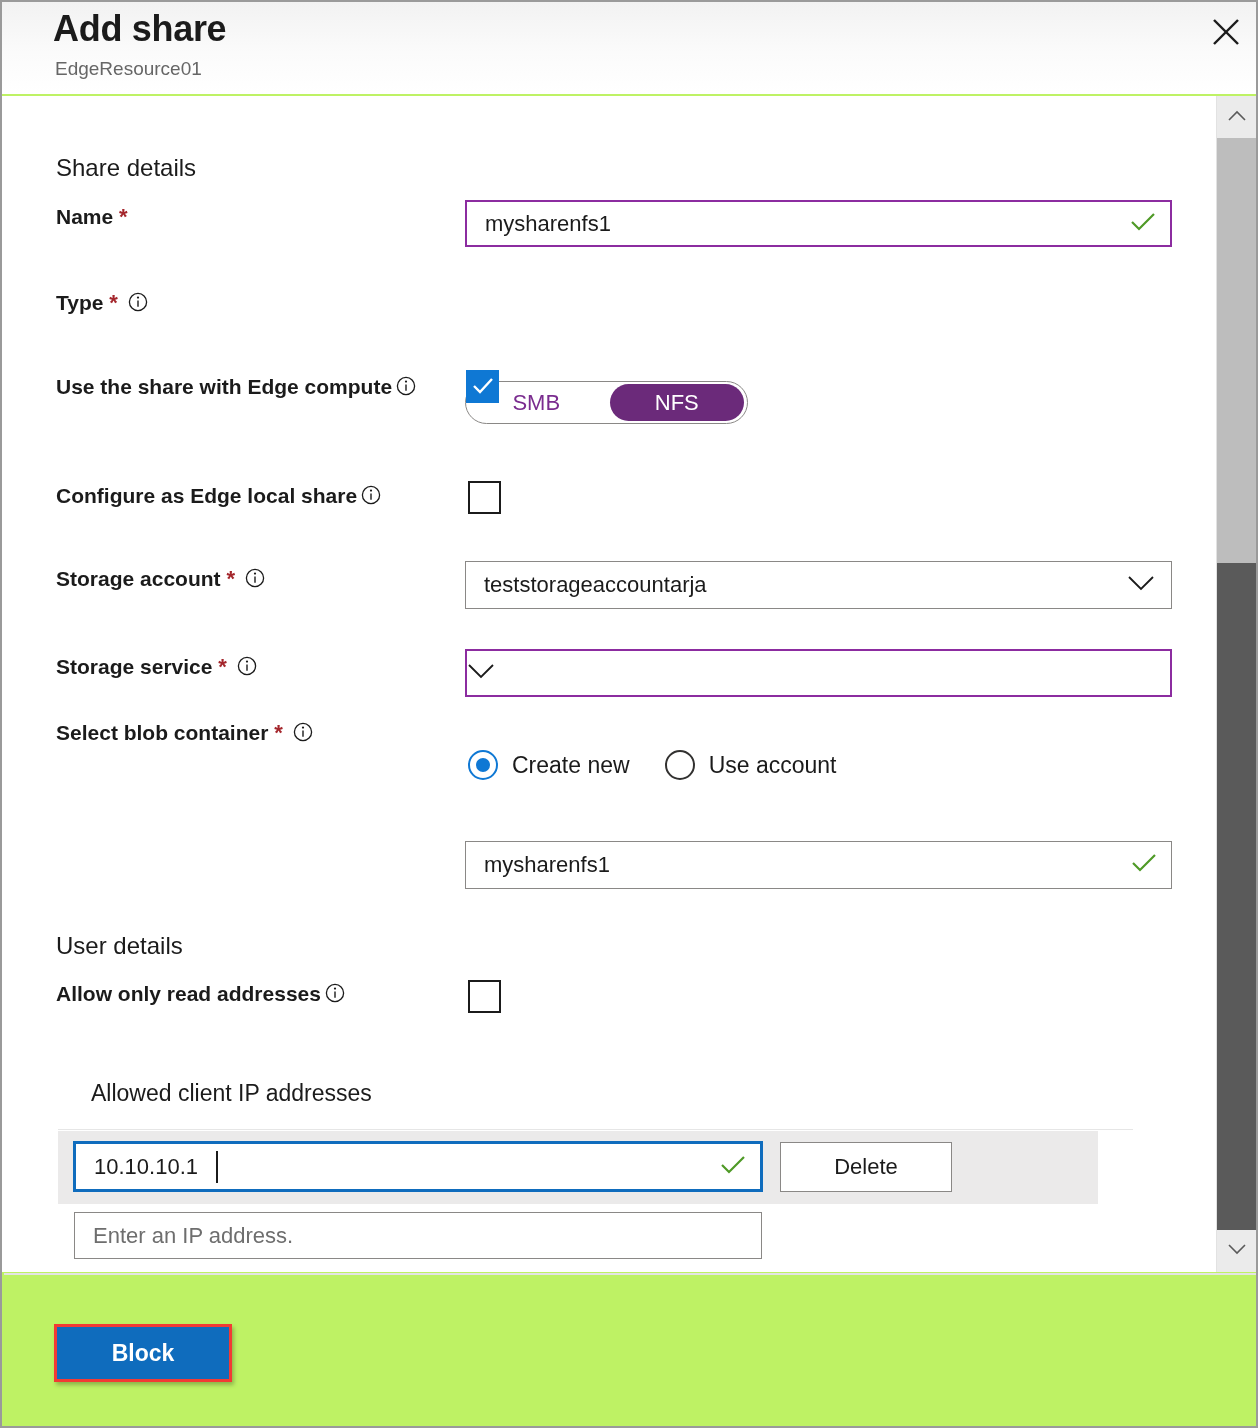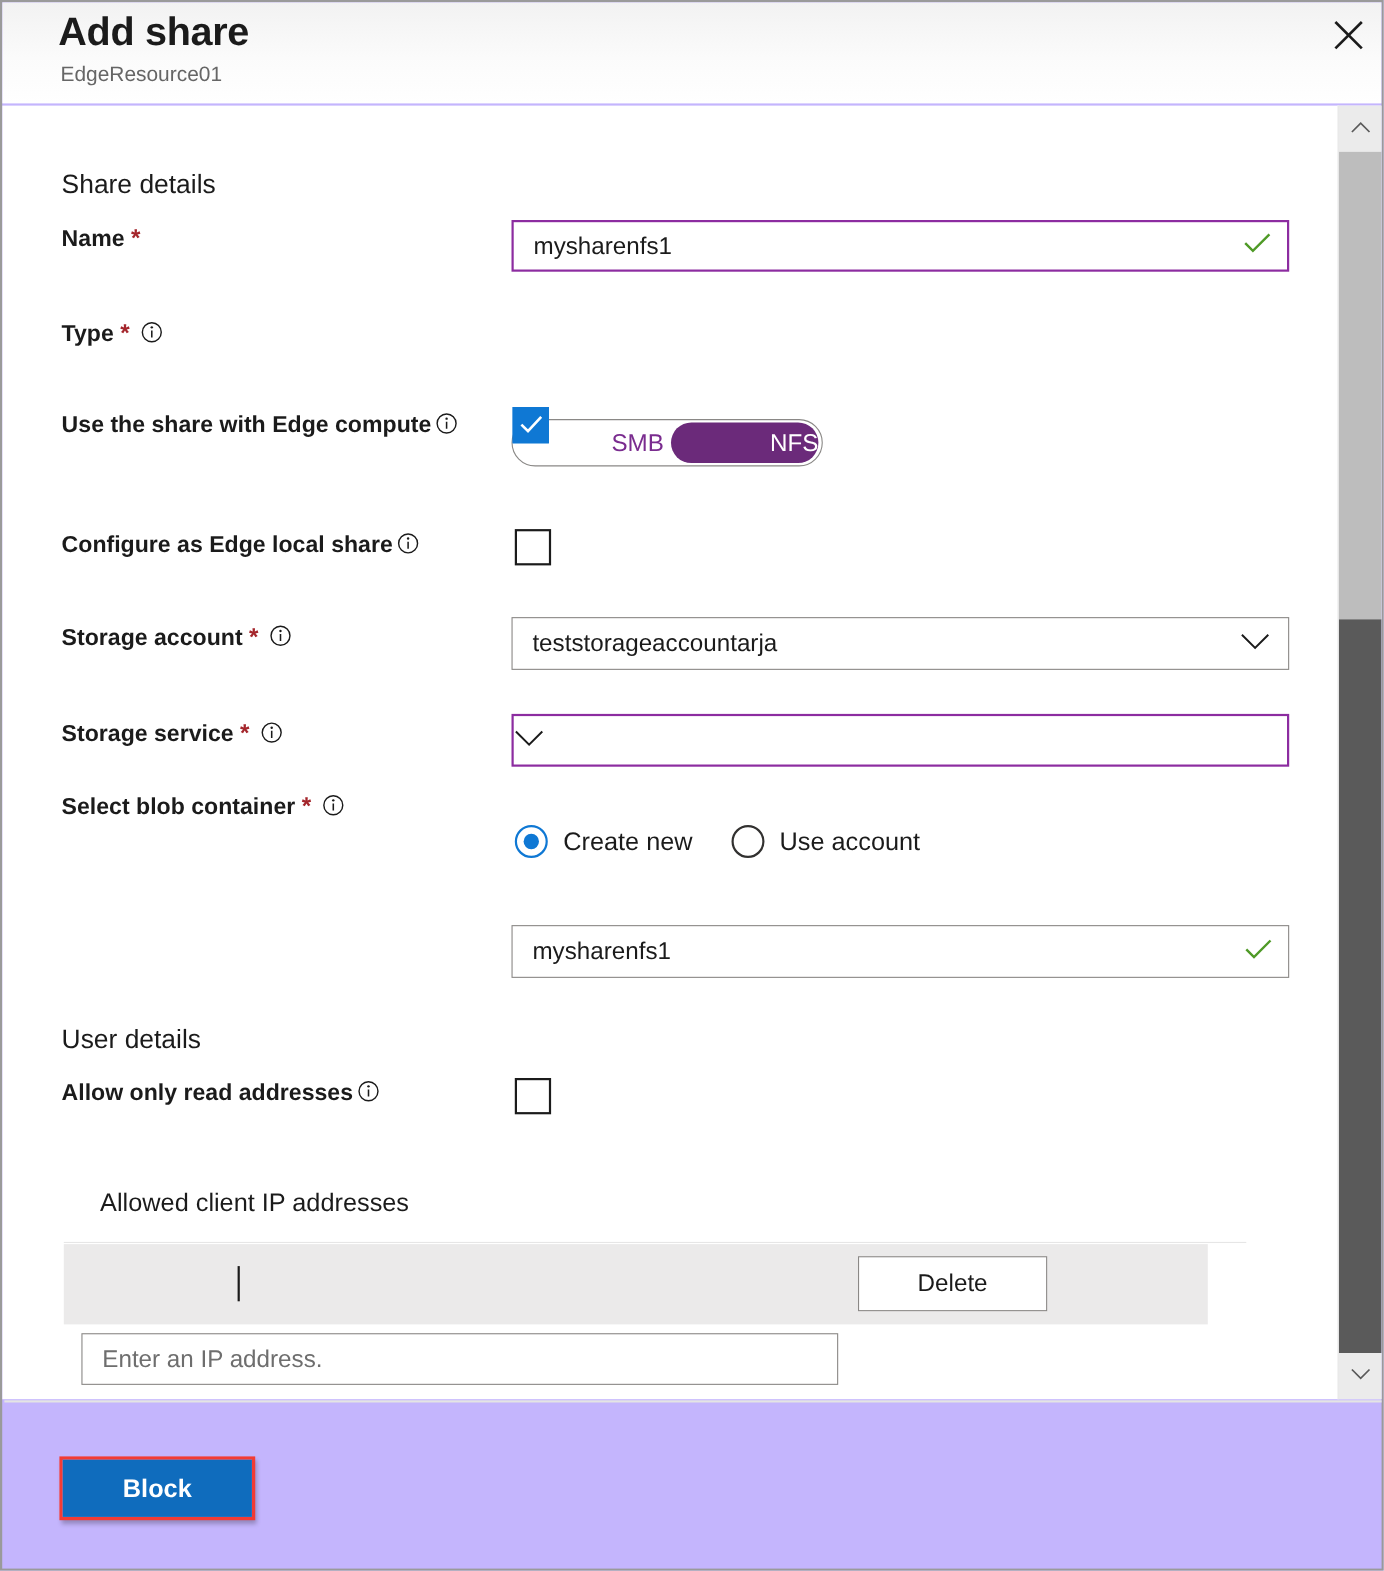--- a/index.html
+++ b/index.html
@@ -13,21 +13,21 @@
     position: relative;
     overflow: hidden;
   }
 
   
   #window {
     position: absolute;
     left: 0; top: 0;
     width: 1258px; height: 1428px;
     border: 2px solid #9a9a9a;
-    background: #c4b5fd;
+    background: #bef264;
     overflow: hidden;
   }
 
   
   #header {
     position: absolute;
     left: 0; top: 0;
     width: 1254px; height: 92px;
     background: linear-gradient(180deg, #f2f2f2 0%, #fbfbfb 55%, #ffffff 100%);
   }
@@ -151,21 +151,21 @@
     border: 1px solid #8a8886;
     border-radius: 22px;
     background: #fff;
     display: flex;
     align-items: center;
     cursor: pointer;
     overflow: hidden;
   }
   .pill-opt {
     flex: 1;
-    text-align: right;
+    text-align: center;
     font-size: 22px;
     line-height: 37px;
     height: 37px;
     margin: 0 3px;
     border-radius: 19px;
     cursor: pointer;
   }
   .pill-opt.off { color: #7a2c8f; background: transparent; }
   .pill-opt.on  { color: #ffffff; background: #6b2a7a; }
 
@@ -418,20 +418,28 @@
           </svg></span>
     </div>
     <div class="cbox off" style="left:466px; top:884px;"></div>
 
   </div>
 
   <div id="ip-label">Allowed client IP addresses</div>
   <div id="ip-divider"></div>
   <div id="ip-row-active"></div>
 
+  <div class="tbox b-blue" id="ip-input-1">
+    <span class="val">10.10.10.1</span>
+    <span class="check">
+      <svg width="26" height="20" viewBox="0 0 26 20">
+        <polyline points="2,10 9,17 24,2" fill="none" stroke="#4f9a27" stroke-width="2.2"></polyline>
+      </svg>
+    </span>
+  </div>
   <div id="caret"></div>
 
   <button id="delete-btn">Delete</button>
 
   <div class="tbox b-gray" id="ip-input-2">
     <span class="val ph">Enter an IP address.</span>
   </div>
 
   <div id="footer-divider"></div>
   <div id="create-wrap">

